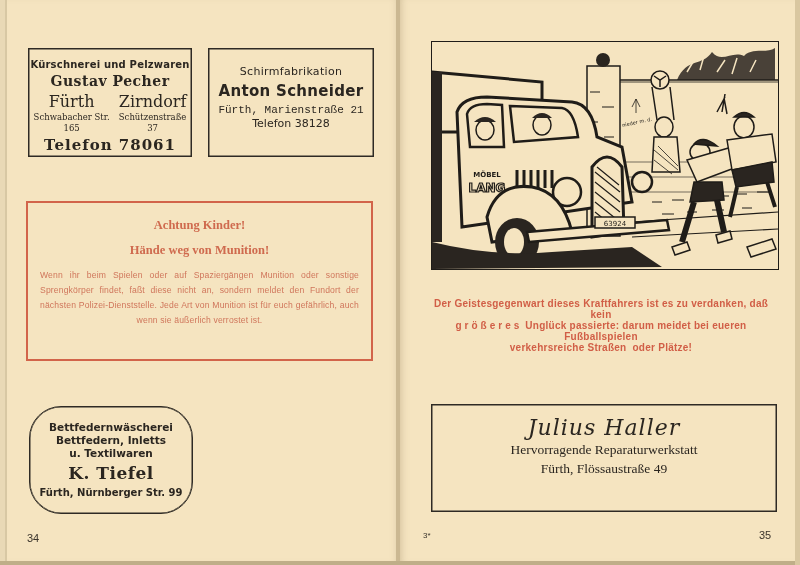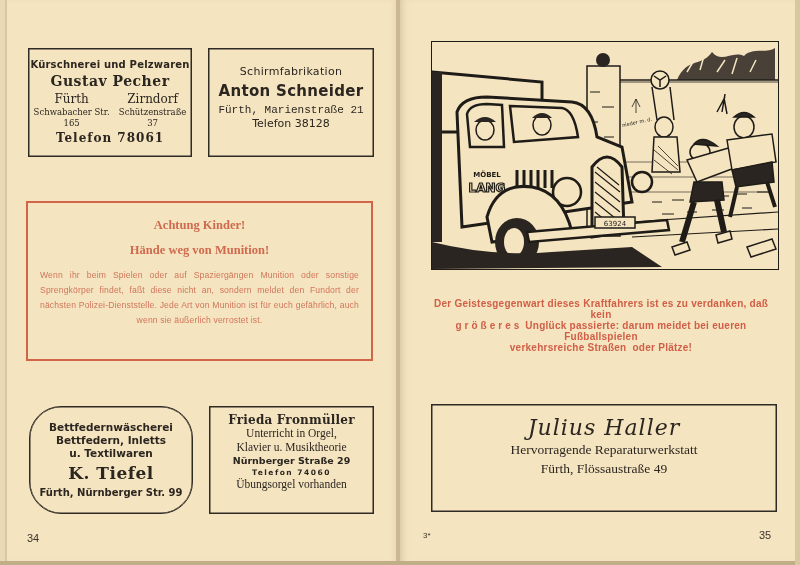--- a/index.html
+++ b/index.html
@@ -14,24 +14,24 @@
 
   .adbox { position:absolute; border:1.5px solid #2e2a24; box-shadow: 0 0 0 0.5px #2e2a24 inset; color:#2b2620; text-align:center; }
   .adbox .ln { display:block; white-space:nowrap; }
 
   
   #ad-pecher { left:28px; top:48px; width:162px; height:107px; }
   #ad-pecher .l1 { font-family:"DejaVu Sans", sans-serif; font-size:10px; font-weight:bold; margin-top:10px; letter-spacing:0.2px; }
   #ad-pecher .l2 { font-family:"DejaVu Serif", serif; font-weight:bold; font-size:14px; margin-top:3px; letter-spacing:0.5px; }
   #ad-pecher .cols { display:flex; justify-content:space-around; margin-top:3px; }
   #ad-pecher .col { display:flex; flex-direction:column; align-items:center; }
-  #ad-pecher .city { font-size:12px; }
+  #ad-pecher .city { font-size:16px; }
   #ad-pecher .street { font-size:8.5px; margin-top:1px; }
   #ad-pecher .num { font-size:8.5px; margin-top:1px; }
-  #ad-pecher .tel { font-size:12px; font-weight:bold; margin-top:3px; letter-spacing:1px; }
+  #ad-pecher .tel { font-size:15px; font-weight:bold; margin-top:3px; letter-spacing:1px; }
 
   
   #ad-schneider { left:208px; top:48px; width:164px; height:107px; }
   #ad-schneider .l1 { font-family:"DejaVu Sans", sans-serif; font-size:11px; margin-top:16px; letter-spacing:0.3px; }
   #ad-schneider .l2 { font-family:"DejaVu Sans", sans-serif; font-weight:bold; font-size:15px; margin-top:4px; letter-spacing:0.3px; }
   #ad-schneider .l3 { font-family:Liberation Mono, monospace; font-size:11px; margin-top:4px; }
   #ad-schneider .l4 { font-family:"DejaVu Sans", sans-serif; font-size:11px; margin-top:1px; }
 
   
   #warning { position:absolute; left:26px; top:201px; width:343px; height:156px; border:2.5px solid #d2644a; color:#cf6a4e; text-align:center; }
@@ -113,28 +113,20 @@
   </div>
 
   <div class="adbox" id="ad-tiefel">
     <span class="ln l l1">Bettfedernwäscherei</span>
     <span class="ln l">Bettfedern, Inletts</span>
     <span class="ln l">u. Textilwaren</span>
     <span class="ln name">K. Tiefel</span>
     <span class="ln addr">Fürth, Nürnberger Str. 99</span>
   </div>
 
-  <div class="adbox" id="ad-fronmueller">
-    <span class="ln name">Frieda Fronmüller</span>
-    <span class="ln t">Unterricht in Orgel,</span>
-    <span class="ln t">Klavier u. Musiktheorie</span>
-    <span class="ln street">Nürnberger Straße 29</span>
-    <span class="ln tel">Telefon 74060</span>
-    <span class="ln t">Übungsorgel vorhanden</span>
-  </div>
 
   <span class="pagenum" id="pn-left">34</span>
 
   <div id="illustration">
     <svg width="346" height="227" viewBox="0 0 346 227">
 
       <g fill="#2a2520">
         <path d="M245 38 C255 15, 270 25, 280 10 C290 22, 300 8, 312 14 C320 5, 335 12, 343 6 L343 38 Z" opacity="0.85"></path>
         <path d="M255 30 l6 -10 M268 28 l4 -14 M285 30 l8 -12 M300 32 l5 -16 M318 30 l6 -12" stroke="#f5e4c0" stroke-width="1.5"></path>
       </g>

